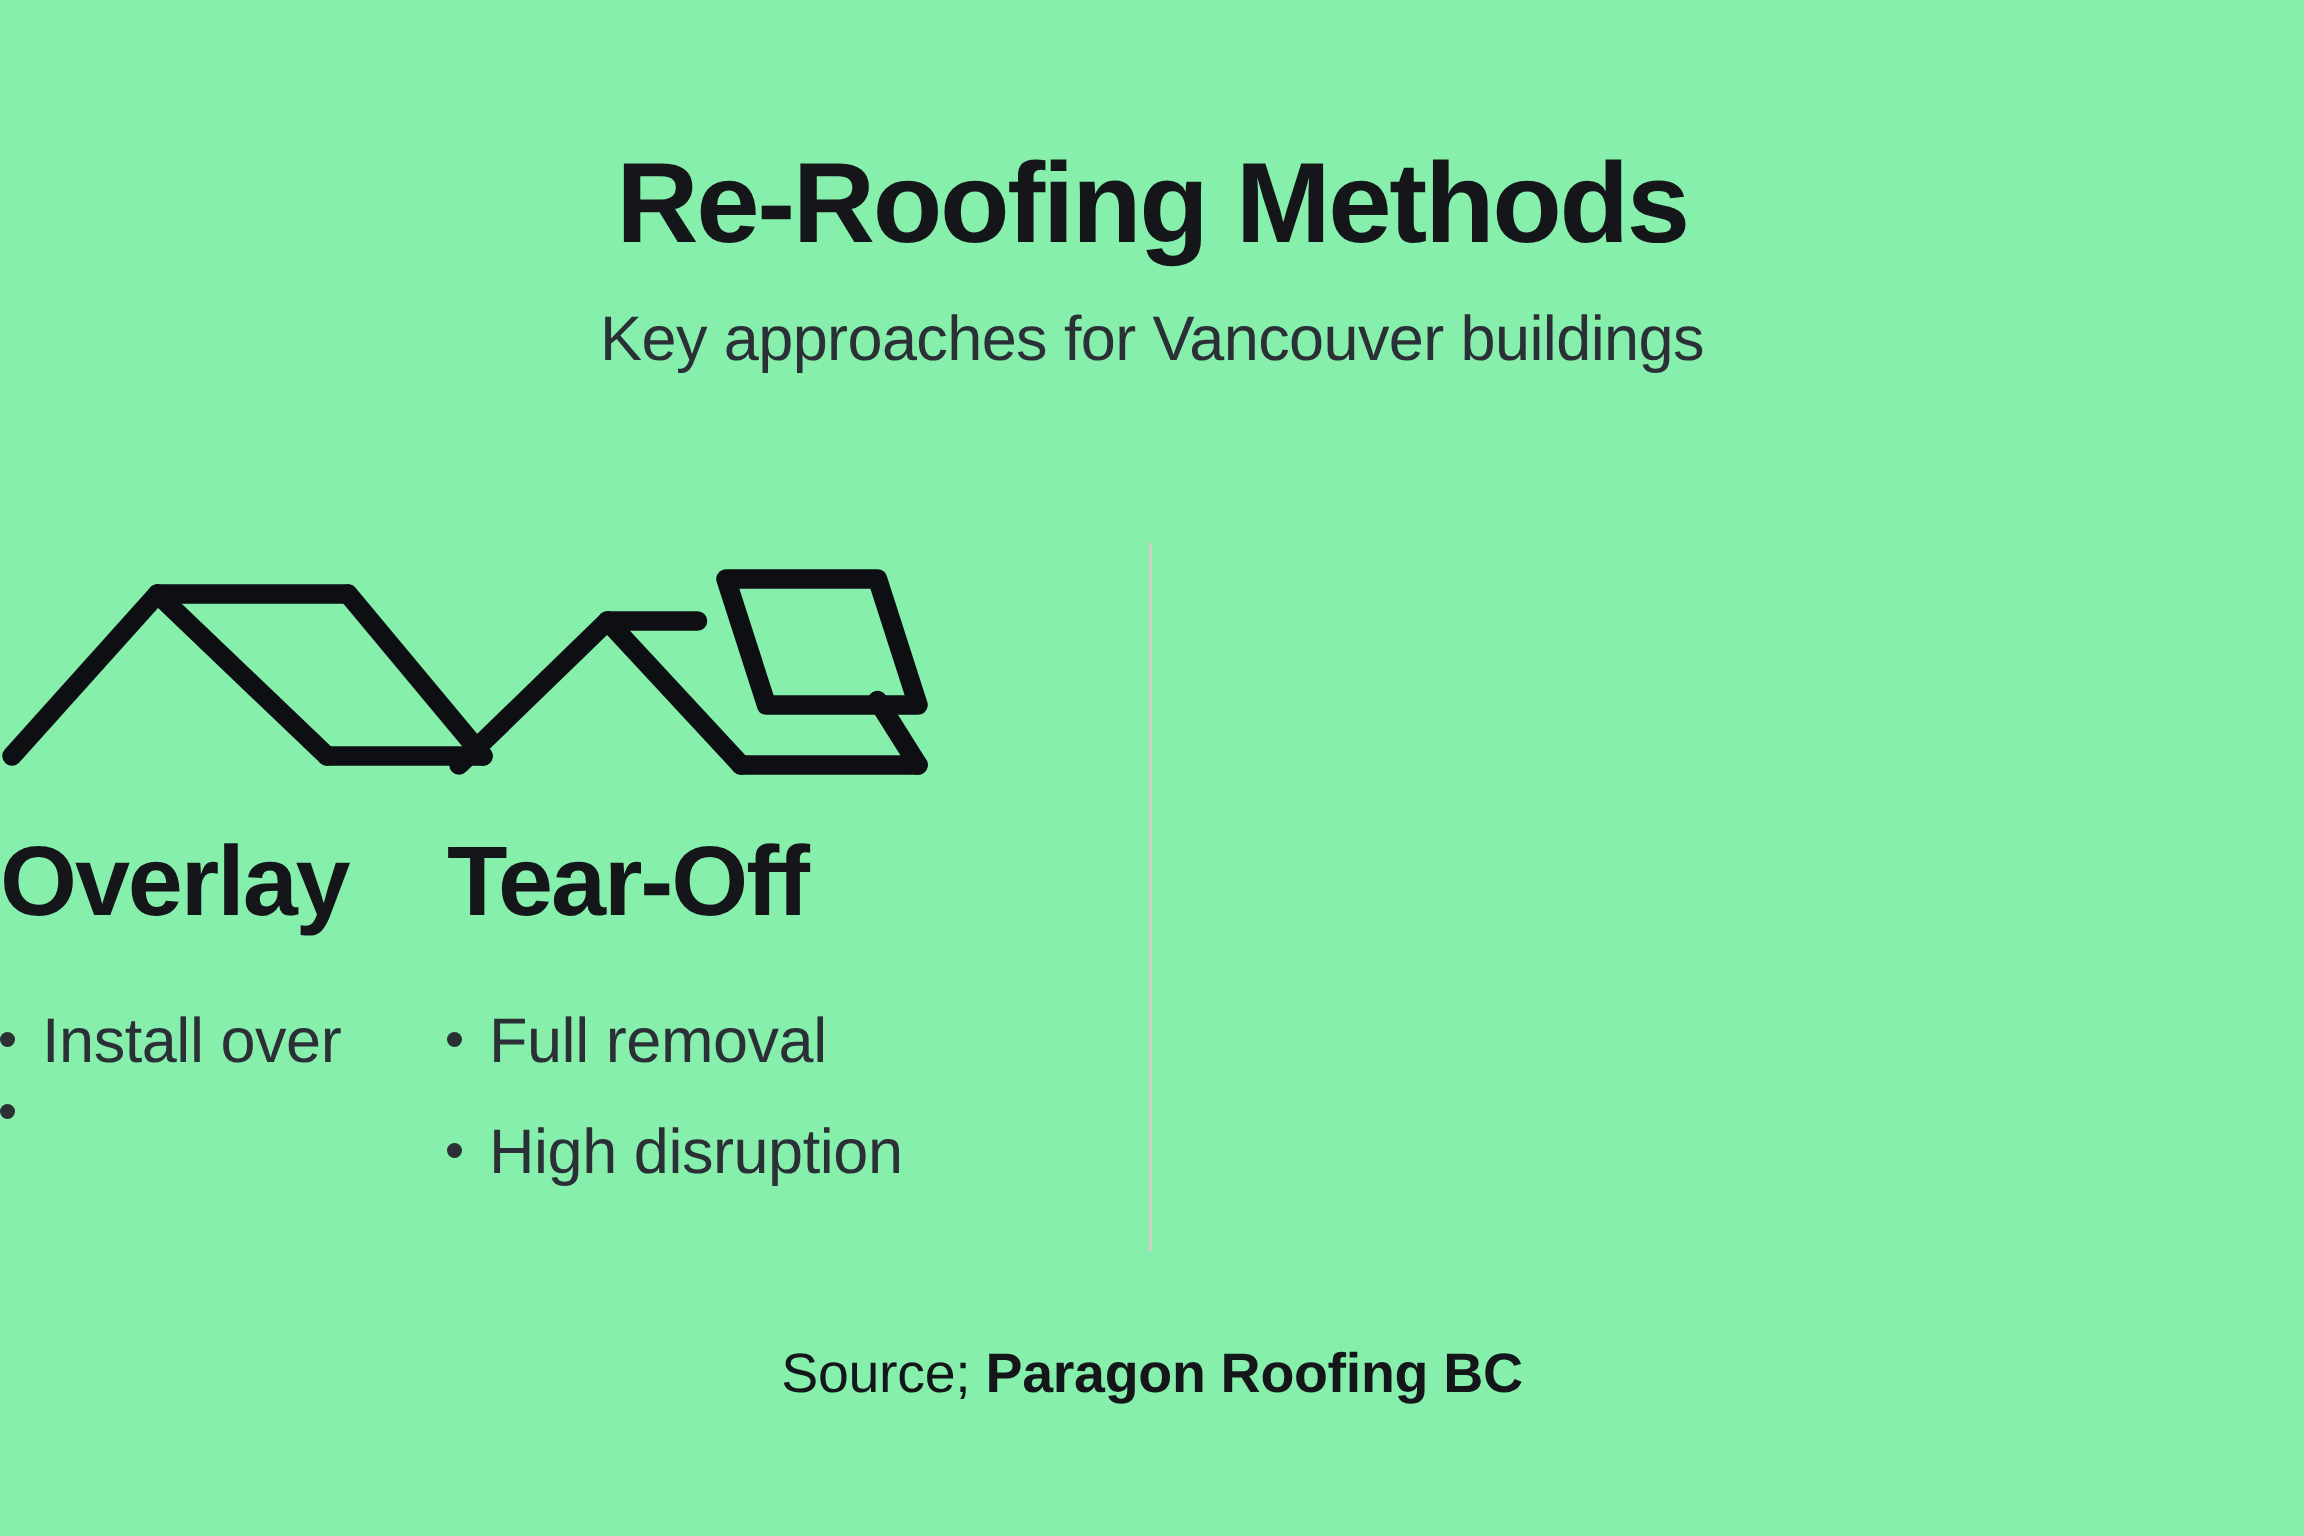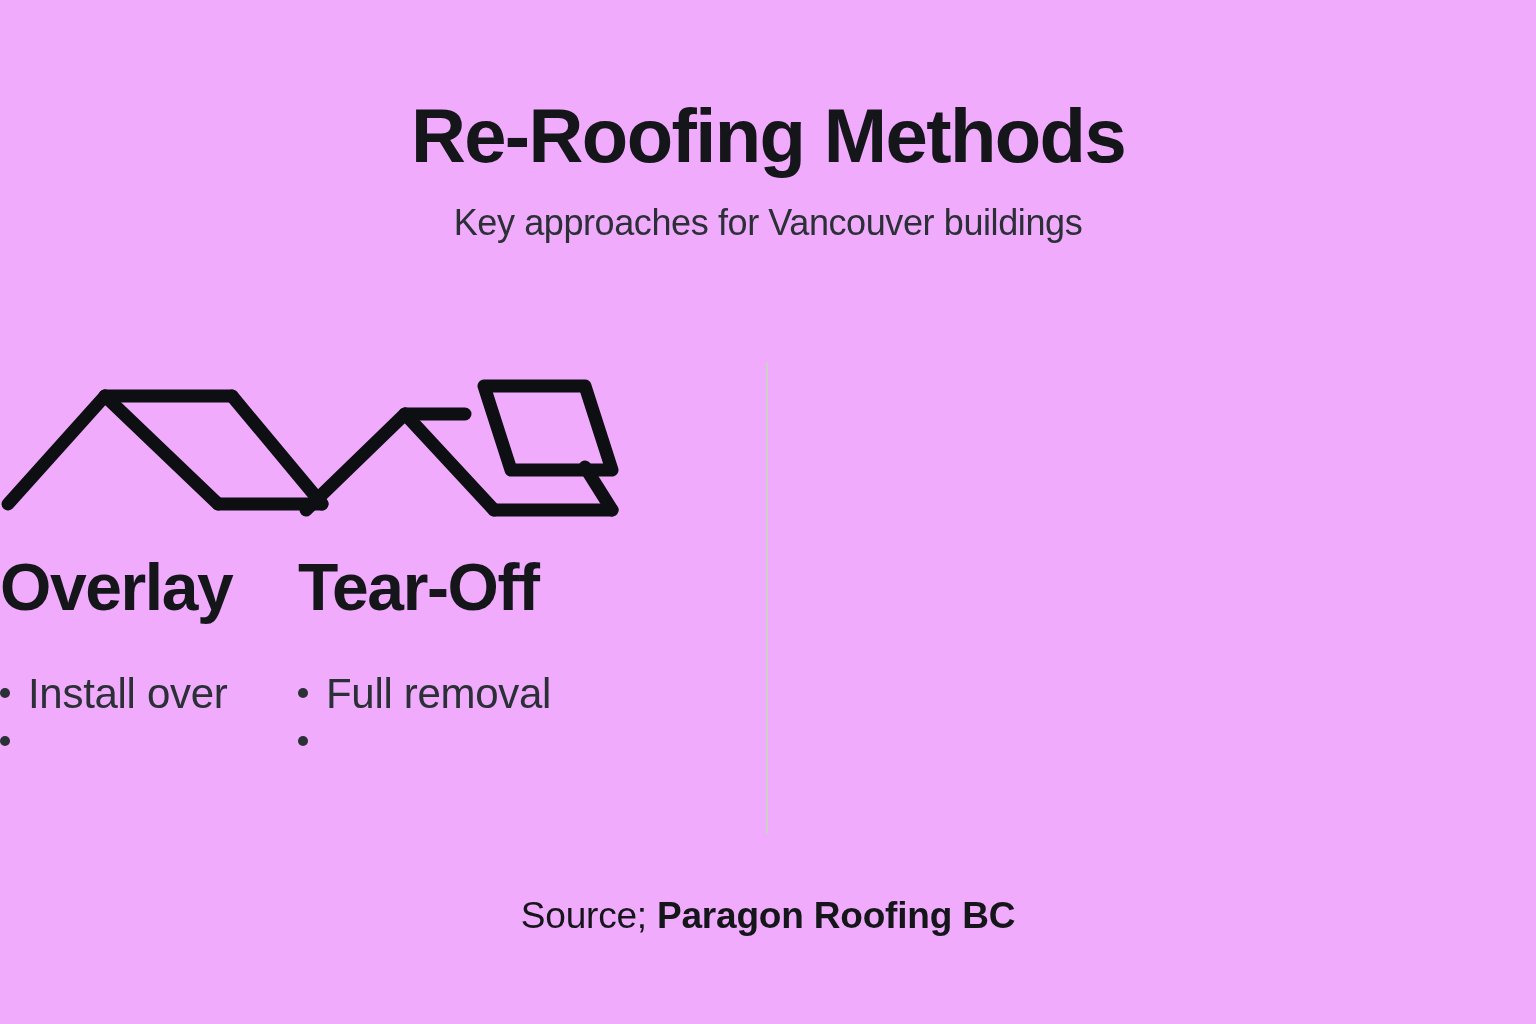--- a/index.html
+++ b/index.html
@@ -10,42 +10,42 @@
     width: 1536px;
     height: 1024px;
     background: #faf8f5;
     font-family: "Liberation Sans", sans-serif;
     overflow: hidden;
   }
   .infographic {
     position: relative;
     width: 1536px;
     height: 1024px;
-    background: #f0abfc;
+    background: #86efac;
   }
 
   
   .header {
     position: absolute;
     top: 96px;
     left: 0;
     width: 1536px;
     text-align: center;
   }
   .title {
     font-size: 76px;
     font-weight: 700;
     letter-spacing: -1.6px;
     color: #14161a;
     line-height: 1.06;
     margin: 0;
   }
   .subtitle {
     margin: 26px 0 0 0;
-    font-size: 36px;
+    font-size: 42px;
     font-weight: 400;
     letter-spacing: -0.4px;
     color: #2b2f36;
     line-height: 1.1;
   }
 
   
   .columns {
     position: absolute;
     top: 362px;
@@ -175,20 +175,21 @@
           </svg>
         </div>
         <div class="method-name">Tear-Off</div>
         <ul class="bullets">
           <li class="bullet">
             <span class="bullet-dot"></span>
             <span class="bullet-text">Full removal</span>
           </li>
           <li class="bullet">
             <span class="bullet-dot"></span>
+            <span class="bullet-text">High disruption</span>
           </li>
         </ul>
       </div>
     </div>
 
     <div class="column col-right">
       <div class="col-inner">
         <div class="icon-wrap">
           <svg class="roof-svg" width="330" height="152" viewBox="0 0 330 152">
             <g fill="none" stroke="#0d0f12" stroke-width="13" stroke-linecap="round" stroke-linejoin="round">

